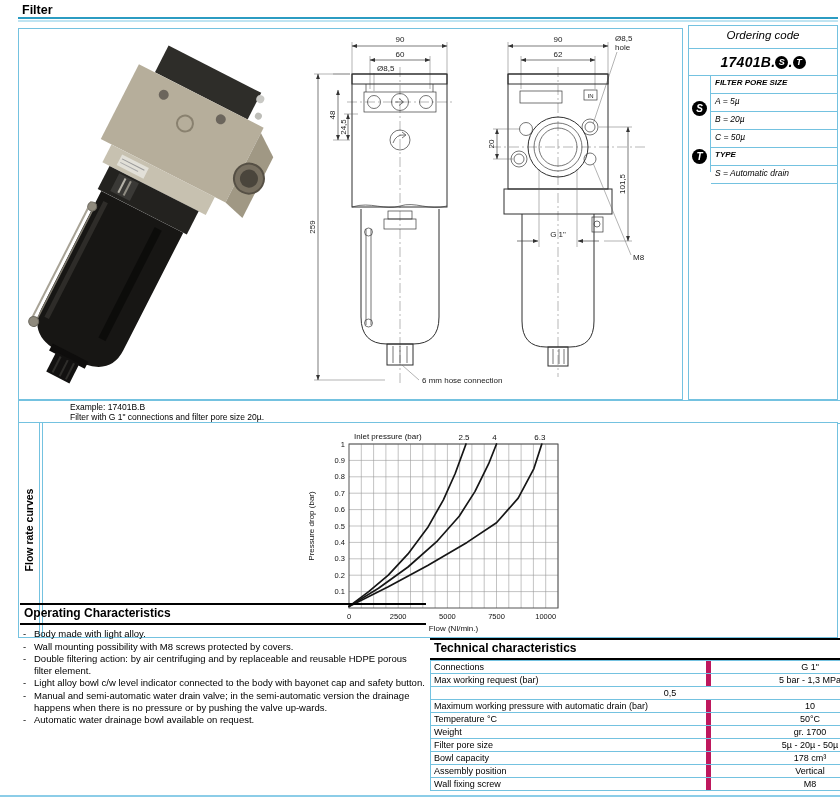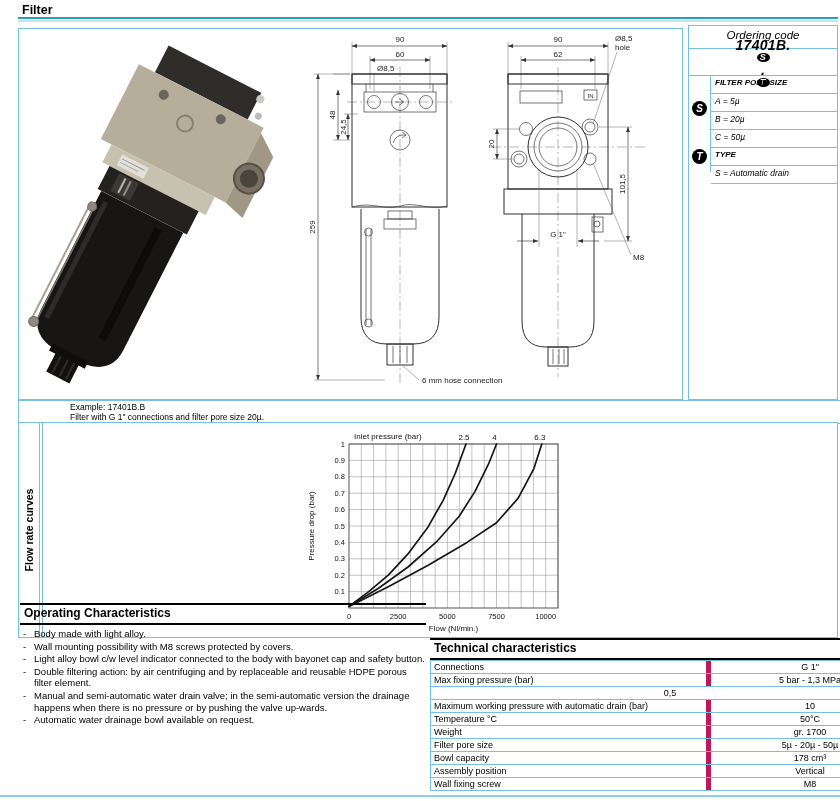--- a/index.html
+++ b/index.html
@@ -10,21 +10,21 @@
   .page-title{left:22px;top:3px;font-size:12.5px;font-weight:bold;text-align:center;}
   .title-rule1{left:18px;top:17px;width:820px;height:2px;background:#2b9cc2;}
   .title-rule2{left:18px;top:20px;width:820px;height:2px;background:#bfe4f2;}
   
   .bluebox{border:1px solid #74c2e0;background:#fff;}
   .main-box{left:18px;top:28px;width:663px;height:370px;}
   
   .order-box{left:688px;top:25px;width:148px;height:373px;font-style:italic;}
   .ord-head{height:19px;border-bottom:1px solid #74c2e0;text-align:center;font-size:11.5px;padding-top:3px;}
   .ord-code{height:26px;border-bottom:1px solid #74c2e0;display:flex;align-items:center;justify-content:center;
-            font-weight:bold;font-size:14px;letter-spacing:.3px;flex-direction:column;}
+            font-weight:bold;font-size:14px;letter-spacing:.3px;}
   .badge{width:13px;height:13px;border-radius:50%;background:#000;color:#fff;font-size:9px;font-weight:bold;
          display:inline-flex;align-items:center;justify-content:center;line-height:1;}
   .ord-body{position:relative;height:96px;}
   .ord-col{position:absolute;left:0;top:0;width:21px;height:96px;border-right:1px solid #74c2e0;}
   .ord-col .badge{position:absolute;left:3px;width:15px;height:15px;font-size:10px;}
   .ord-rows{margin-left:22px;}
   .ord-row{height:15px;border-bottom:1px solid #74c2e0;font-size:8.5px;padding:2px 0 0 4px;white-space:nowrap;}
   .ord-row.tt{font-weight:bold;font-size:8px;}
   
   .example-row{left:18px;top:400px;width:818px;height:21px;font-size:8.5px;line-height:10px;padding-top:1px;padding-left:46px;}
@@ -321,35 +321,35 @@
         <polyline points="83.0,179.4 122.3,159.7 161.7,138.4 201.0,115.4 230.5,95.7 252.2,71.1 267.9,41.6 275.8,17.0" class="curve"></polyline>
         <text x="273.8" y="13" class="slabel" text-anchor="middle">6.3</text>
       </svg>
   </div>
 
   <div class="abs op-col">
     <div class="sec-head">Operating Characteristics</div>
     <div class="op-list">
       <div class="op-item">Body made with light alloy.</div>
       <div class="op-item">Wall mounting possibility with M8 screws protected by covers.</div>
+      <div class="op-item">Double filtering action: by air centrifuging and by replaceable and reusable HDPE porous filter element.</div>
       <div class="op-item">Light alloy bowl c/w level indicator connected to the body with bayonet cap and safety button.</div>
-      <div class="op-item">Double filtering action: by air centrifuging and by replaceable and reusable HDPE porous filter element.</div>
       <div class="op-item">Manual and semi-automatic water drain valve; in the semi-automatic version the drainage happens when there is no pressure or by pushing the valve up-wards.</div>
       <div class="op-item">Automatic water drainage bowl available on request.</div>
     </div>
   </div>
 
   <div class="abs tech-col">
     <div class="sec-head">Technical characteristics</div>
     <div class="trow first">
       <div class="tlabel">Connections</div>
       <div class="tval">G 1"</div>
     </div>
     <div class="trow">
-      <div class="tlabel">Max fixing pressure (bar)</div>
+      <div class="tlabel">Max working request (bar)</div>
       <div class="tval">5 bar - 1,3 MPa</div>
     </div>
     <div class="trow">
       <div class="tval">0,5</div>
     </div>
     <div class="trow">
       <div class="tlabel">Maximum working pressure with automatic drain (bar)</div>
       <div class="tval">10</div>
     </div>
     <div class="trow">

